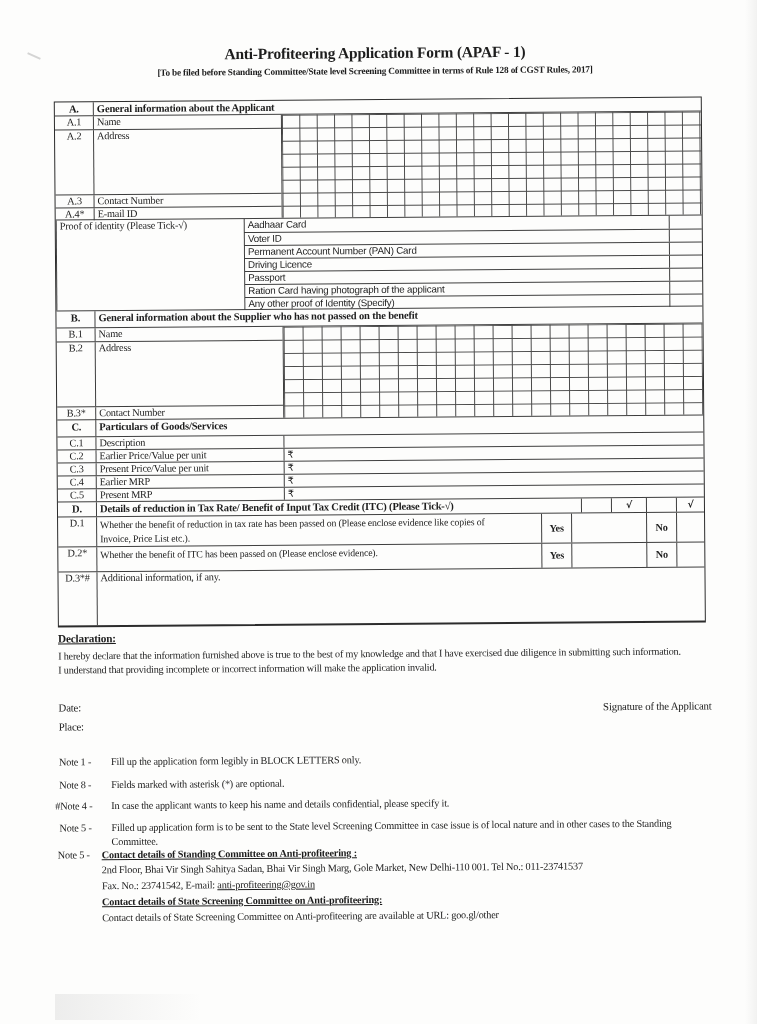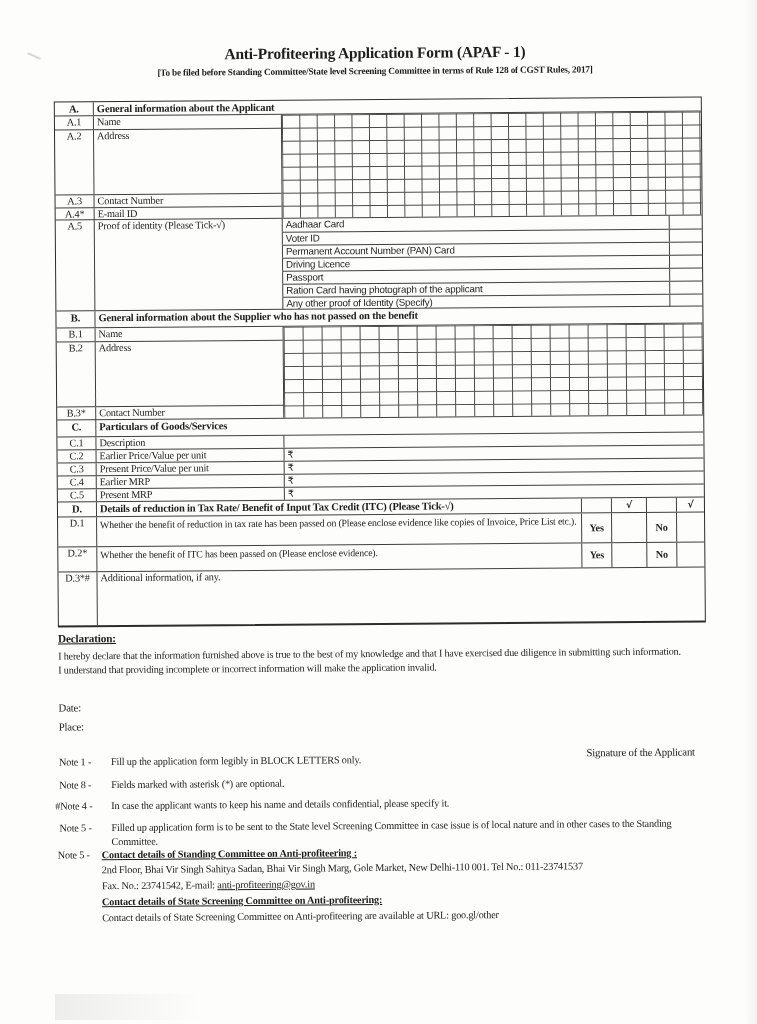--- a/index.html
+++ b/index.html
@@ -39,34 +39,34 @@
   .srow.first { border-top:none; }
 
   .opts   { flex:1; }
   .optrow { display:flex; border-top:1px solid #3e3e3e; box-sizing:border-box; height:13px; }
   .optrow.first { border-top:none; }
   .opttxt { flex:1; font-family:"Liberation Sans", sans-serif; font-size:9.8px; line-height:12px;
             padding:0 3px; border-left:1px solid #3e3e3e; box-sizing:border-box; }
   .optbox { width:33px; flex:none; border-left:1px solid #3e3e3e; box-sizing:border-box; }
 
   .rupee { font-family:"DejaVu Sans", sans-serif; font-size:9.5px; }
-  .dyes  { width:30px; flex:none; text-align:center; font-weight:bold; display:flex; align-items:center; justify-content:center; }
+  .dyes  { width:30px; flex:none; text-align:center; font-weight:bold; display:flex; align-items:center; justify-content:center;margin-left:40px; }
   .dbox  { width:35px; flex:none; }
   .dbox2 { width:30px; flex:none; }
   .dbox3 { width:28px; flex:none; }
   .dtick { display:flex; align-items:center; justify-content:center; font-weight:bold;
            font-family:"DejaVu Sans", sans-serif; font-size:9.5px; }
   .dlbl  { flex:1; font-size:9.9px; line-height:13.5px; padding-top:1px; }
 
   
   .decl-h { position:absolute; left:57px; top:630px; font-weight:bold; text-decoration:underline; font-size:11.3px; }
   .decl-p { position:absolute; left:57px; top:647px; font-size:10.2px; line-height:14px; white-space:nowrap; }
   .datebl { position:absolute; left:57px; top:699px; font-size:10.8px; }
   .placebl{ position:absolute; left:57px; top:718px; font-size:10.8px; }
-  .sigbl  { position:absolute; right:64px; top:702px; font-size:10.8px;margin-top:46px; }
+  .sigbl  { position:absolute; right:47px; top:702px; font-size:10.8px; }
 
   .note { position:absolute; left:57px; font-size:10.3px; line-height:13.5px; display:flex; white-space:nowrap; }
   .nprefix { width:52px; flex:none; }
   .n5prefix { width:44px; flex:none; }
   .bold-u { font-weight:bold; text-decoration:underline; }
   .n5sub { position:absolute; left:99px; font-size:10.3px; line-height:13.5px; white-space:nowrap; }
   .u { text-decoration:underline; }
 
   
   .edge-right { position:absolute; right:0; top:0; width:12px; height:100%;
@@ -108,21 +108,20 @@
           </div>
           <div class="srow" style="height:13px">
             <div class="c nb idc">A.4*</div>
             <div class="c fill">E-mail ID</div>
           </div>
         </div>
         <div class="c fill grid agrid" style="padding:0"></div>
       </div>
 
       <div class="row" style="height:91px">
-        <div class="c nb idc">A.5</div>
         <div class="c lblc">Proof of identity (Please Tick-√)</div>
         <div class="opts">
           <div class="optrow first">
             <div class="opttxt">Aadhaar Card</div>
             <div class="optbox"></div>
           </div>
           <div class="optrow">
             <div class="opttxt">Voter ID</div>
             <div class="optbox"></div>
           </div>

